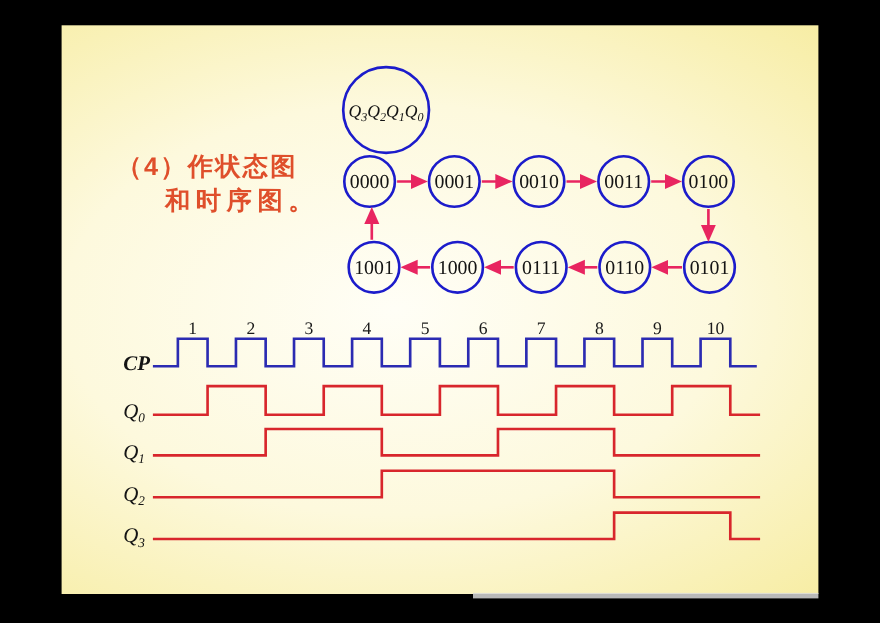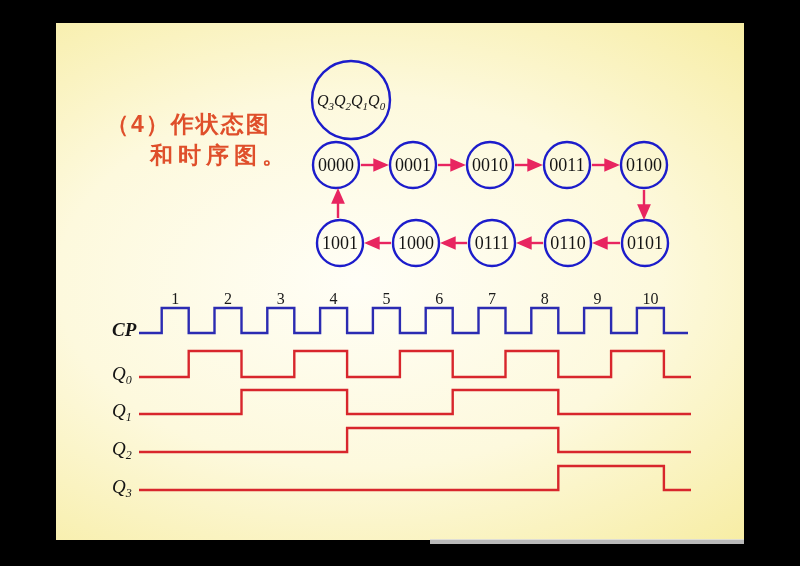--- a/index.html
+++ b/index.html
@@ -23,21 +23,21 @@
   .bottom-strip{
     position:absolute;left:430px;top:539px;width:314px;height:5px;
     background:#d9d9d9;opacity:.85;
   }
   svg text{font-family:"Liberation Serif","DejaVu Serif",serif;}
 </style>
 </head>
 <body>
 
 <div class="slide">
-  <div class="title" style="color: rgb(223, 79, 43);">
+  <div class="title" style="color: rgb(223, 79, 43); margin-top: 27px;">
     <div class="t1">（4）作状态图</div>
     <div class="t2">和时序图。</div>
   </div>
   <svg id="diagram-svg" class="diagram-svg" width="688" height="517" viewBox="0 0 688 517">
       <defs>
         <marker id="ah" viewBox="0 0 10 10" refX="7.5" refY="5" markerWidth="6.5" markerHeight="6.5" orient="auto">
           <polygon points="0,0.6 10,5 0,9.4" fill="#e82560"></polygon>
         </marker>
       </defs>
       <circle cx="295" cy="77" r="39" fill="none" stroke="#1c1ccb" stroke-width="2.4"></circle>

